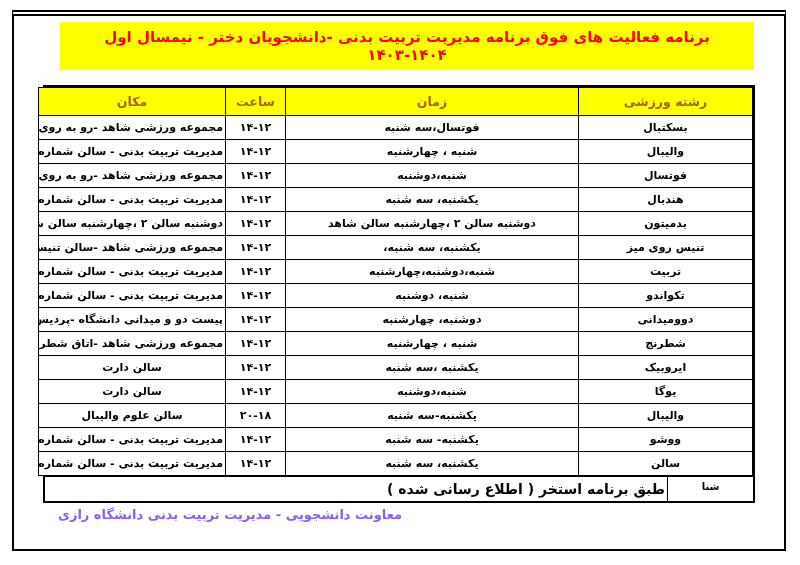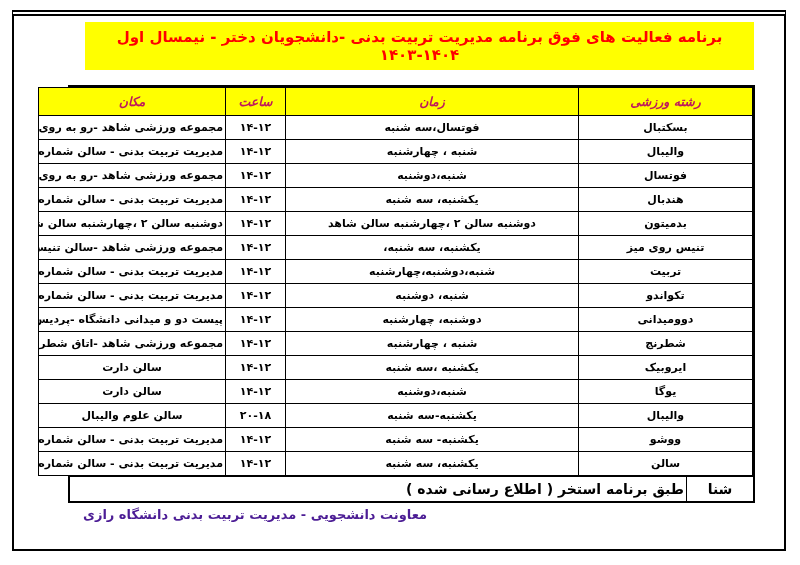--- a/index.html
+++ b/index.html
@@ -1,35 +1,35 @@
 <!DOCTYPE html>
 <html lang="fa"><head>
 <meta charset="utf-8">
 <style>
   html,body{margin:0;padding:0;background:#ffffff;}
   body{width:800px;height:565px;position:relative;font-family:"DejaVu Sans",sans-serif;overflow:hidden;}
   .frame{position:absolute;left:12px;top:10px;width:774px;height:541px;box-sizing:border-box;
-         border:2px solid #000;border-top:6px double #000;background:#fff;padding-left:25px;}
+         border:2px solid #000;border-top:6px double #000;background:#fff;}
   .title-bar{margin:6px 30px 15px 46px;background:#ffff00;color:#ff0000;
              font-weight:bold;font-size:15px;text-align:center;padding:6px 2px;direction:rtl;}
   .table-frame{margin:0 29px;border:2px solid #000;direction:rtl;}
   table{width:100%;border-collapse:collapse;table-layout:fixed;direction:rtl;}
   td,th{border:1.5px solid #000;font-weight:bold;color:#000;text-align:center;vertical-align:middle;
         padding:0 2px;overflow:hidden;white-space:nowrap;}
-  thead th{background:#ffff00;color:#be185d;font-size:12.5px;height:27px;font-style:italic;}
+  thead th{background:#ffff00;color:#a16207;font-size:12.5px;height:27px;}
   tbody td{font-size:11px;height:23px;background:#fff;}
   .swim-row{display:flex;border-top:1.5px solid #000;direction:rtl;background:#fff;}
-  .swim-sport{width:67px;box-sizing:border-box;border-left:1.5px solid #000;font-weight:bold;
-              font-size:14px;text-align:center;padding:4px 2px;}
+  .swim-sport{width:86px;box-sizing:border-box;border-left:1.5px solid #000;font-weight:bold;
+              font-size:10px;text-align:center;padding:4px 2px;}
   .swim-note{flex:1;font-weight:bold;font-size:14px;text-align:right;padding:4px 2px;}
   .contact-line{margin:4px 29px 0 29px;direction:ltr;text-align:right;font-size:8.5px;
                 font-weight:bold;color:#000;white-space:nowrap;}
   .contact-line span{display:inline-block;}
   .seg-gap{margin:0 5px;}
-  .signature{margin:4px 0 0 44px;direction:rtl;text-align:left;font-size:13px;font-weight:bold;color:#4c1d95;}
+  .signature{margin:4px 0 0 44px;direction:rtl;text-align:left;font-size:13px;font-weight:bold;color:#8b5cf6;}
 </style>
 </head>
 <body>
 
 <div class="frame">
 
   <div class="title-bar">برنامه فعالیت های فوق برنامه مدیریت تربیت بدنی -دانشجویان دختر - نیمسال اول ۱۴۰۴-۱۴۰۳</div>
 
   <div class="table-frame">
     <table>

